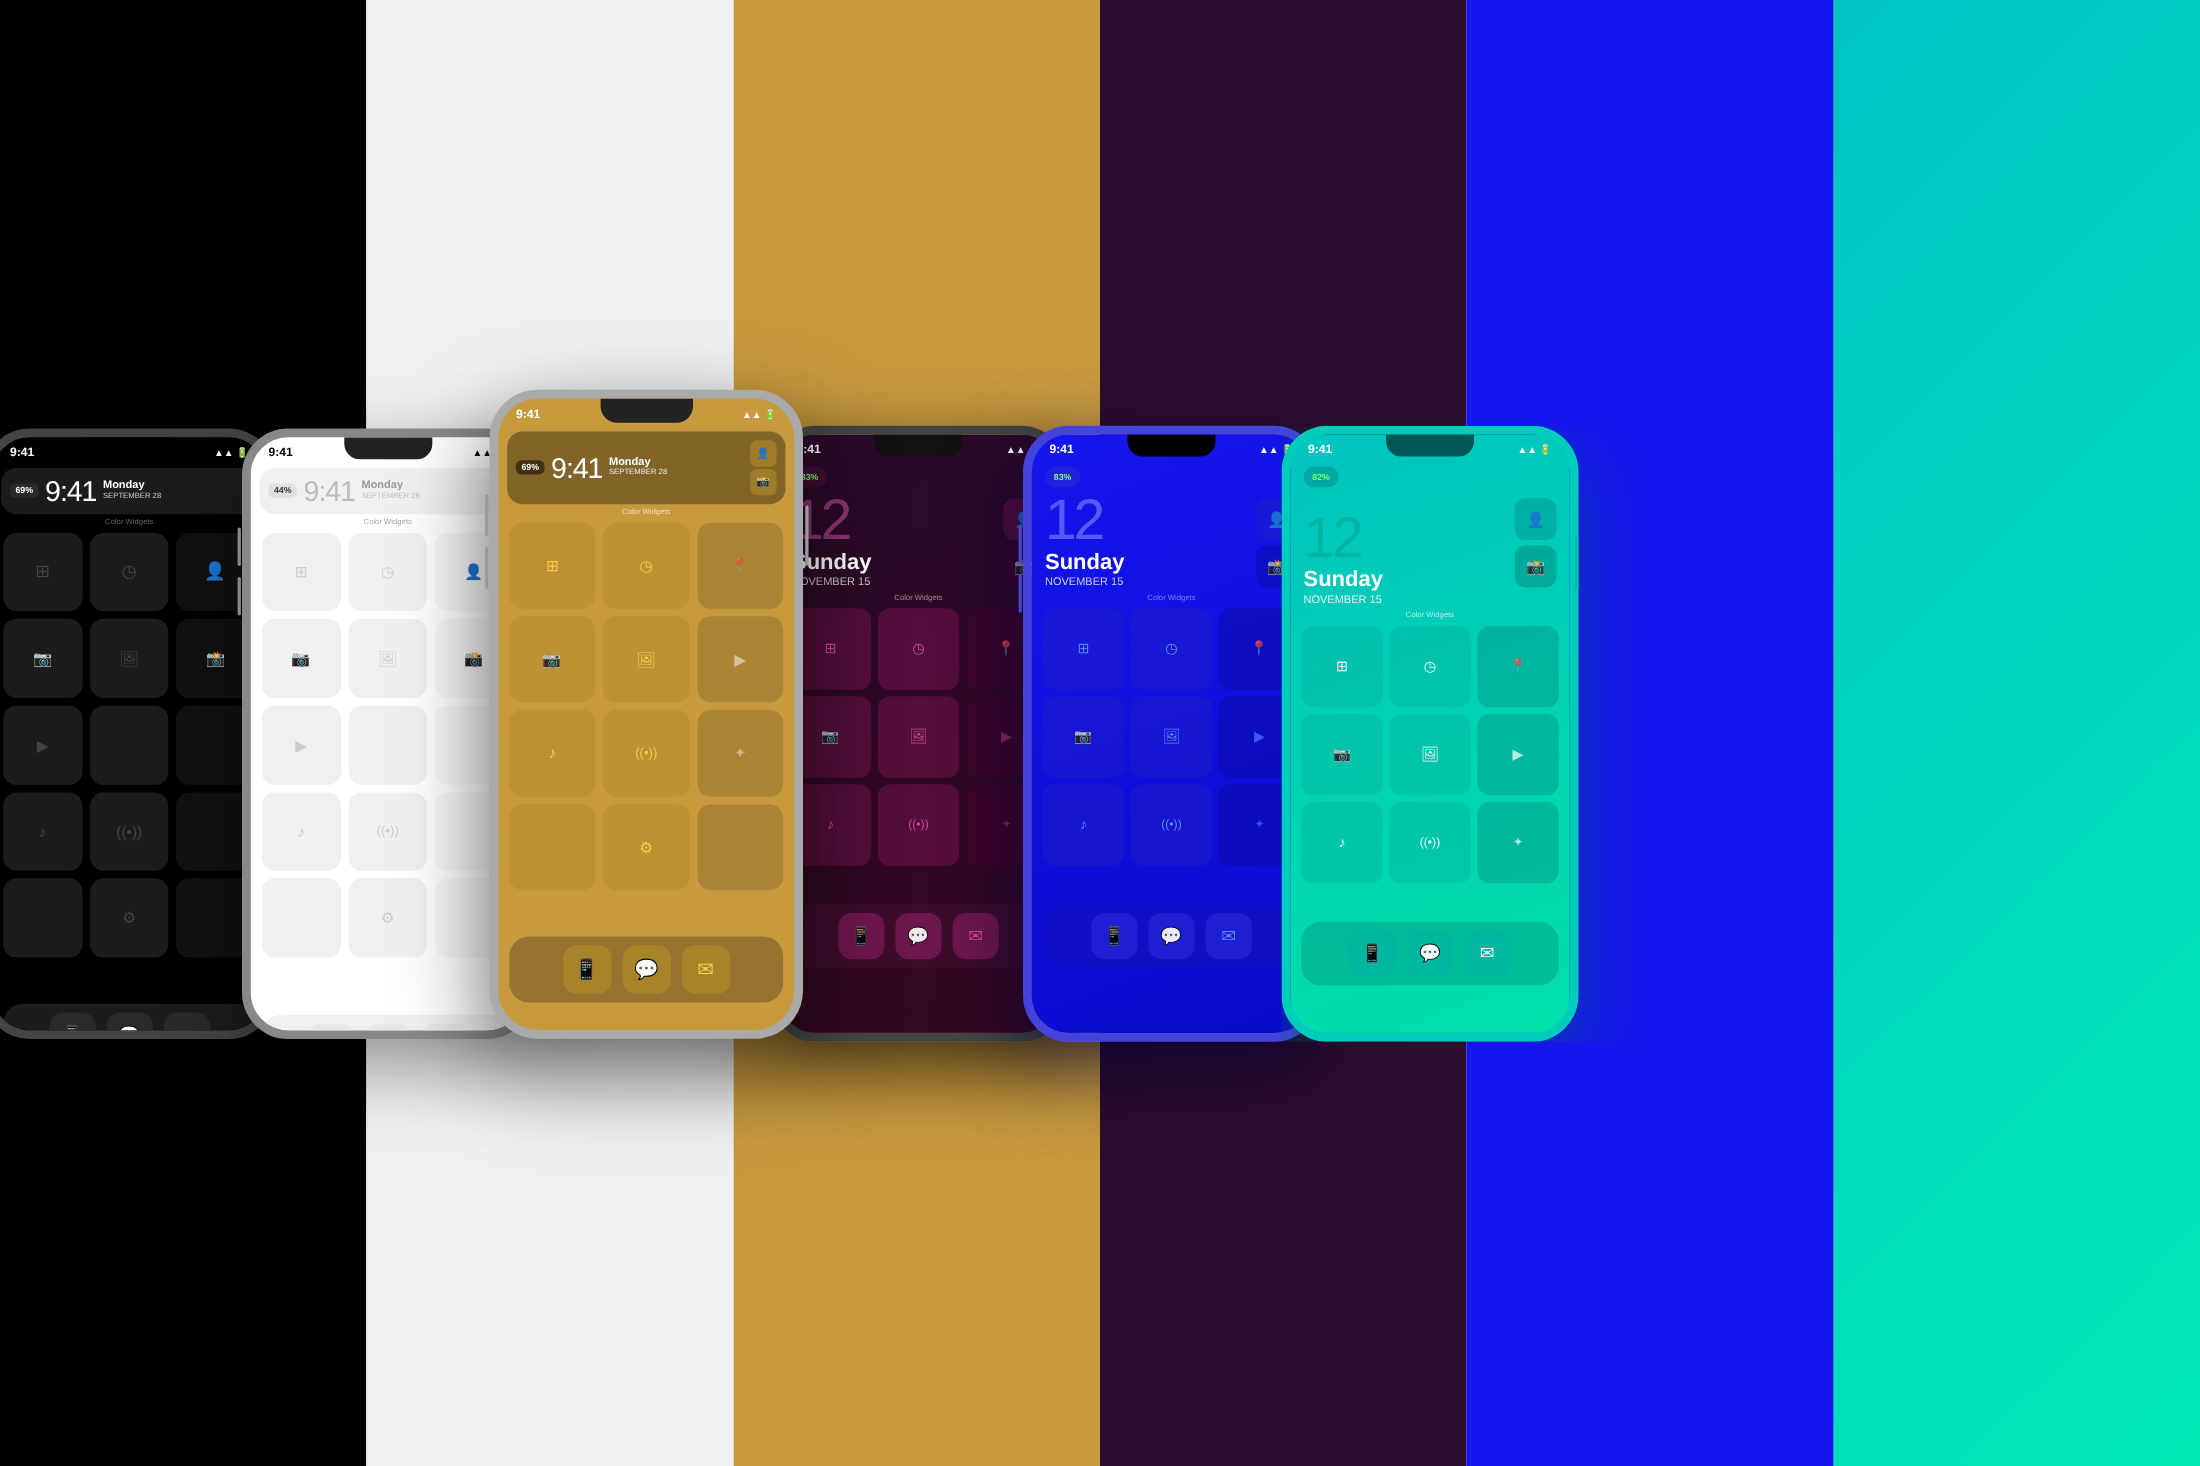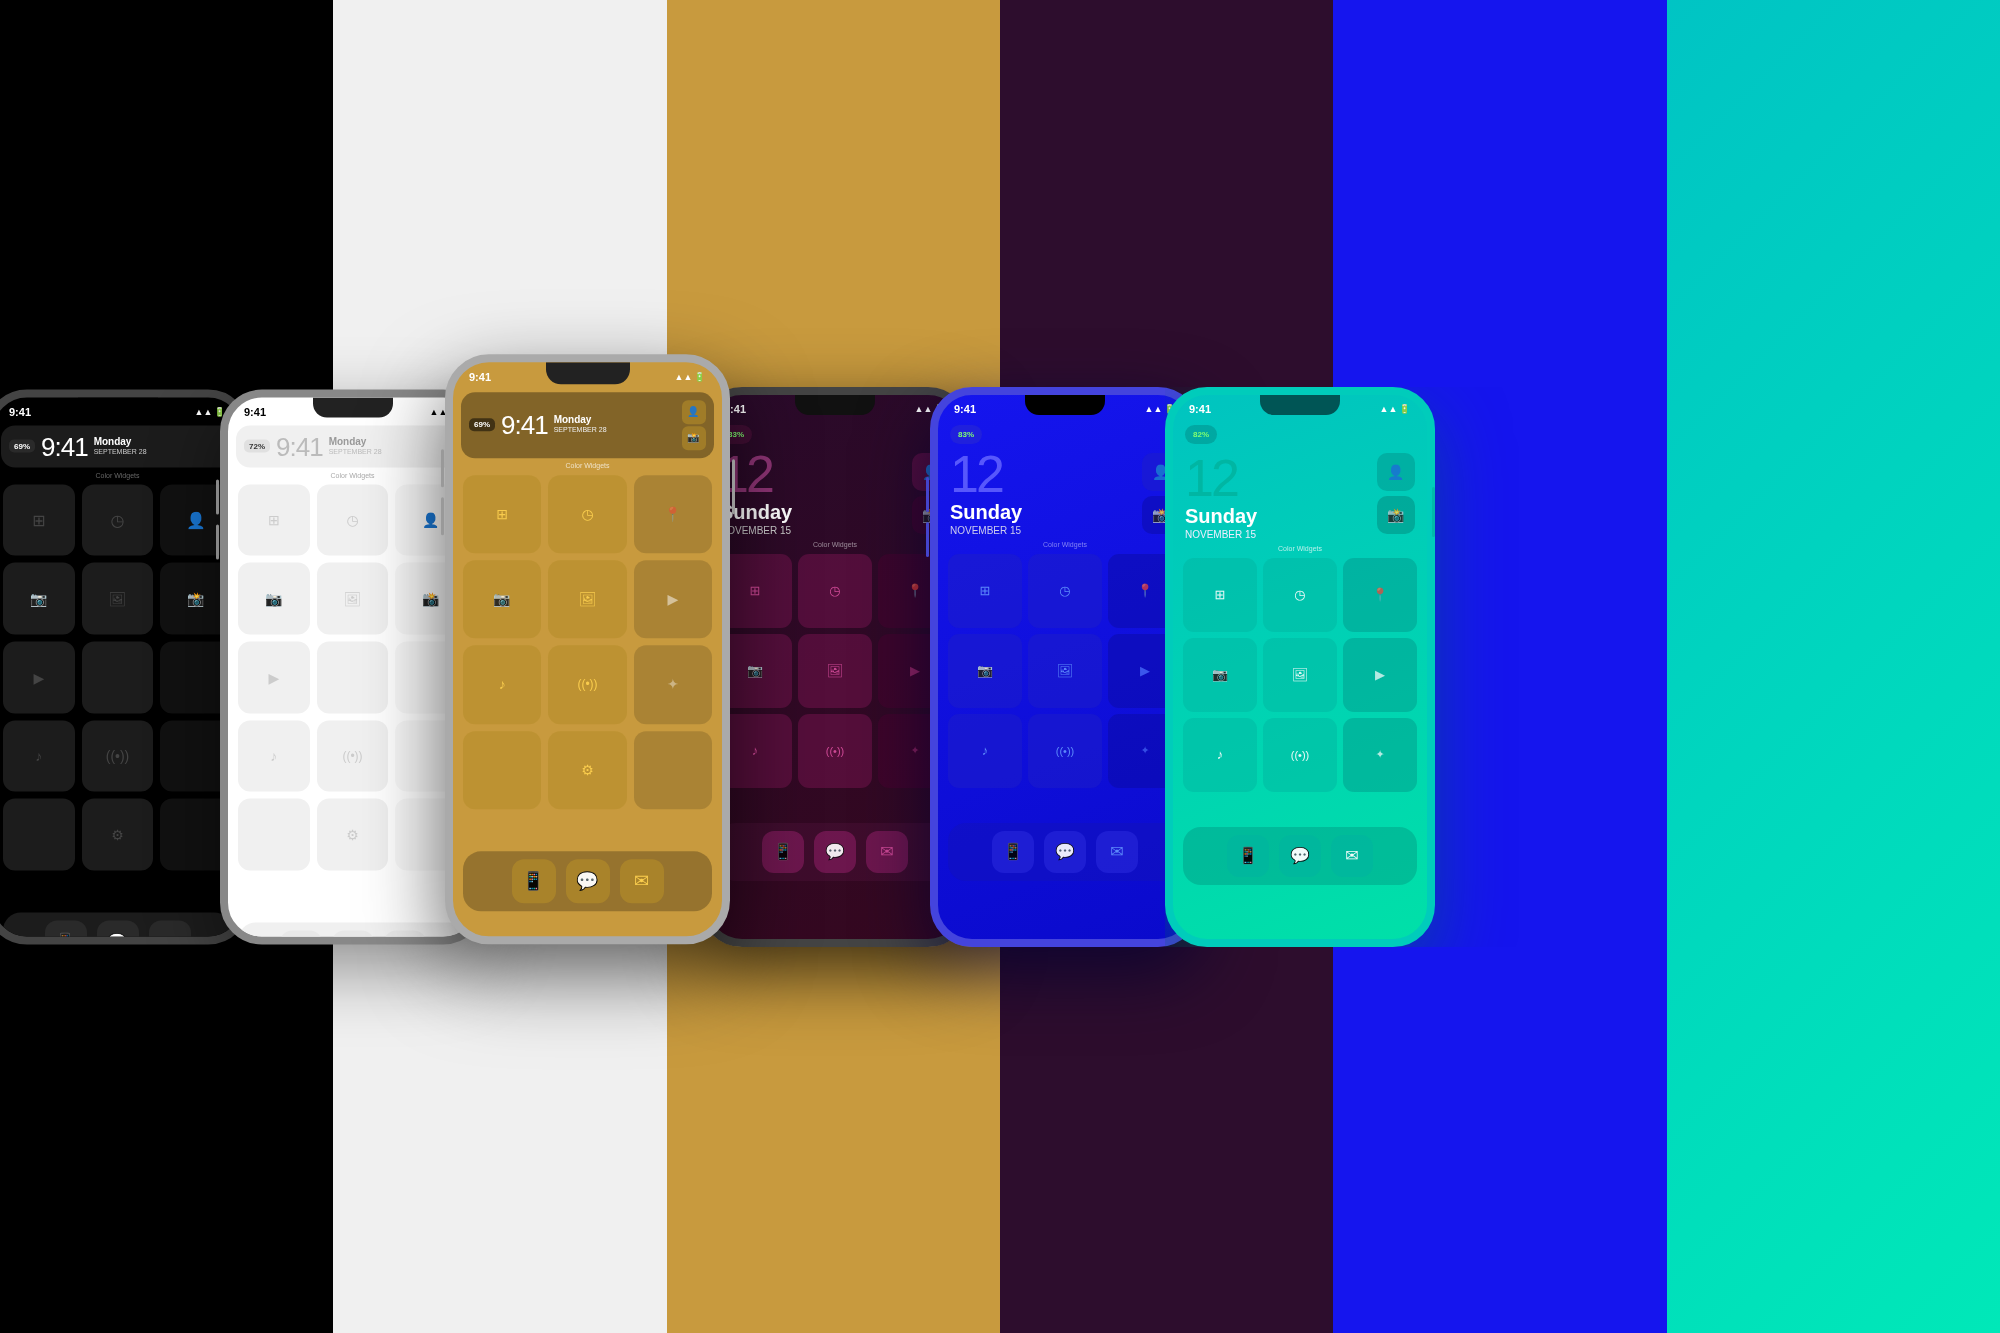--- a/index.html
+++ b/index.html
@@ -82,21 +82,21 @@
   </div>
 
   <div style="position:absolute;left:220px;top:50%;transform:translateY(-50%);z-index:4;">
     <div style="position:relative;width:265px;height:555px;border-radius:42px;border:8px solid #888;overflow:hidden;background:#fff;box-shadow:0 25px 70px rgba(0,0,0,0.4);">
       <div style="position:absolute;top:0;left:50%;transform:translateX(-50%);width:80px;height:20px;background:#222;border-radius:0 0 14px 14px;z-index:10;"></div>
       <div style="display:flex;justify-content:space-between;padding:4px 16px 0;color:#000;font-size:10px;font-weight:700;height:24px;align-items:center;">
         <span style="font-size:11px;">9:41</span>
         <span style="font-size:9px;">▲▲ 🔋</span>
       </div>
       <div style="margin:4px 8px;background:#f0f0f0;border-radius:14px;padding:8px;display:flex;align-items:center;gap:6px;">
-        <div style="background:#e0e0e0;color:#333;font-size:8px;font-weight:700;padding:2px 5px;border-radius:5px;">72%</div>
+        <div style="background:#e0e0e0;color:#333;font-size:8px;font-weight:700;padding:2px 5px;border-radius:5px;">44%</div>
         <div style="font-size:26px;font-weight:200;color:#bbb;letter-spacing:-1px;line-height:1;">9:41</div>
         <div>
           <div style="font-size:10px;font-weight:800;color:#999;line-height:1.2;">Monday</div>
           <div style="font-size:7px;color:#bbb;line-height:1.2;">SEPTEMBER 28</div>
         </div>
       </div>
       <div style="text-align:center;font-size:7px;color:#aaa;margin-bottom:4px;">Color Widgets</div>
       <div style="display:grid;grid-template-columns:repeat(3,1fr);gap:7px;padding:2px 10px;">
         <div style="aspect-ratio:1;background:#f0f0f0;border-radius:12px;display:flex;align-items:center;justify-content:center;color:#ccc;font-size:14px;">⊞</div>
         <div style="aspect-ratio:1;background:#f0f0f0;border-radius:12px;display:flex;align-items:center;justify-content:center;color:#ccc;font-size:14px;">◷</div>
@@ -267,21 +267,21 @@
 
   <div style="position:absolute;left:1165px;top:50%;transform:translateY(-50%);z-index:6;overflow:hidden;width:835px;">
     <div style="position:relative;width:270px;height:560px;border-radius:42px;border:8px solid #00ccbb;overflow:hidden;background:linear-gradient(160deg,#00c4c0,#00e0a8);box-shadow:0 25px 70px rgba(0,100,100,0.5);">
       <div style="position:absolute;top:0;left:50%;transform:translateX(-50%);width:80px;height:20px;background:#005555;border-radius:0 0 14px 14px;z-index:10;"></div>
       <div style="display:flex;justify-content:space-between;padding:4px 16px 0;color:#fff;font-size:10px;font-weight:700;height:24px;align-items:center;">
         <span style="font-size:11px;">9:41</span>
         <span style="font-size:9px;">▲▲ 🔋</span>
       </div>
       <div style="padding:4px 12px;display:flex;align-items:flex-start;gap:8px;">
         <div style="flex:1;">
-          <div style="background:rgba(0,100,100,0.3);border-radius:10px;padding:5px 8px;display:inline-flex;align-items:center;gap:5px;margin-bottom:8px;">
+          <div style="background:rgba(0,100,100,0.3);border-radius:10px;padding:5px 8px;display:inline-flex;align-items:center;gap:5px;margin-bottom:20px;">
             <span style="font-size:8px;font-weight:700;color:#7fff70;">82%</span>
           </div>
           <div style="font-size:52px;font-weight:200;color:rgba(0,180,160,0.9);letter-spacing:-3px;line-height:1;">12</div>
           <div style="font-size:20px;font-weight:800;color:#fff;line-height:1.2;">Sunday</div>
           <div style="font-size:10px;color:#eef;line-height:1.3;">NOVEMBER 15</div>
         </div>
         <div style="display:flex;flex-direction:column;gap:5px;padding-top:30px;">
           <div style="width:38px;height:38px;background:rgba(0,150,140,0.5);border-radius:10px;display:flex;align-items:center;justify-content:center;color:rgba(255,255,255,0.9);font-size:14px;">👤</div>
           <div style="width:38px;height:38px;background:rgba(0,120,110,0.4);border-radius:10px;display:flex;align-items:center;justify-content:center;color:rgba(255,255,255,0.8);font-size:14px;">📸</div>
         </div>

